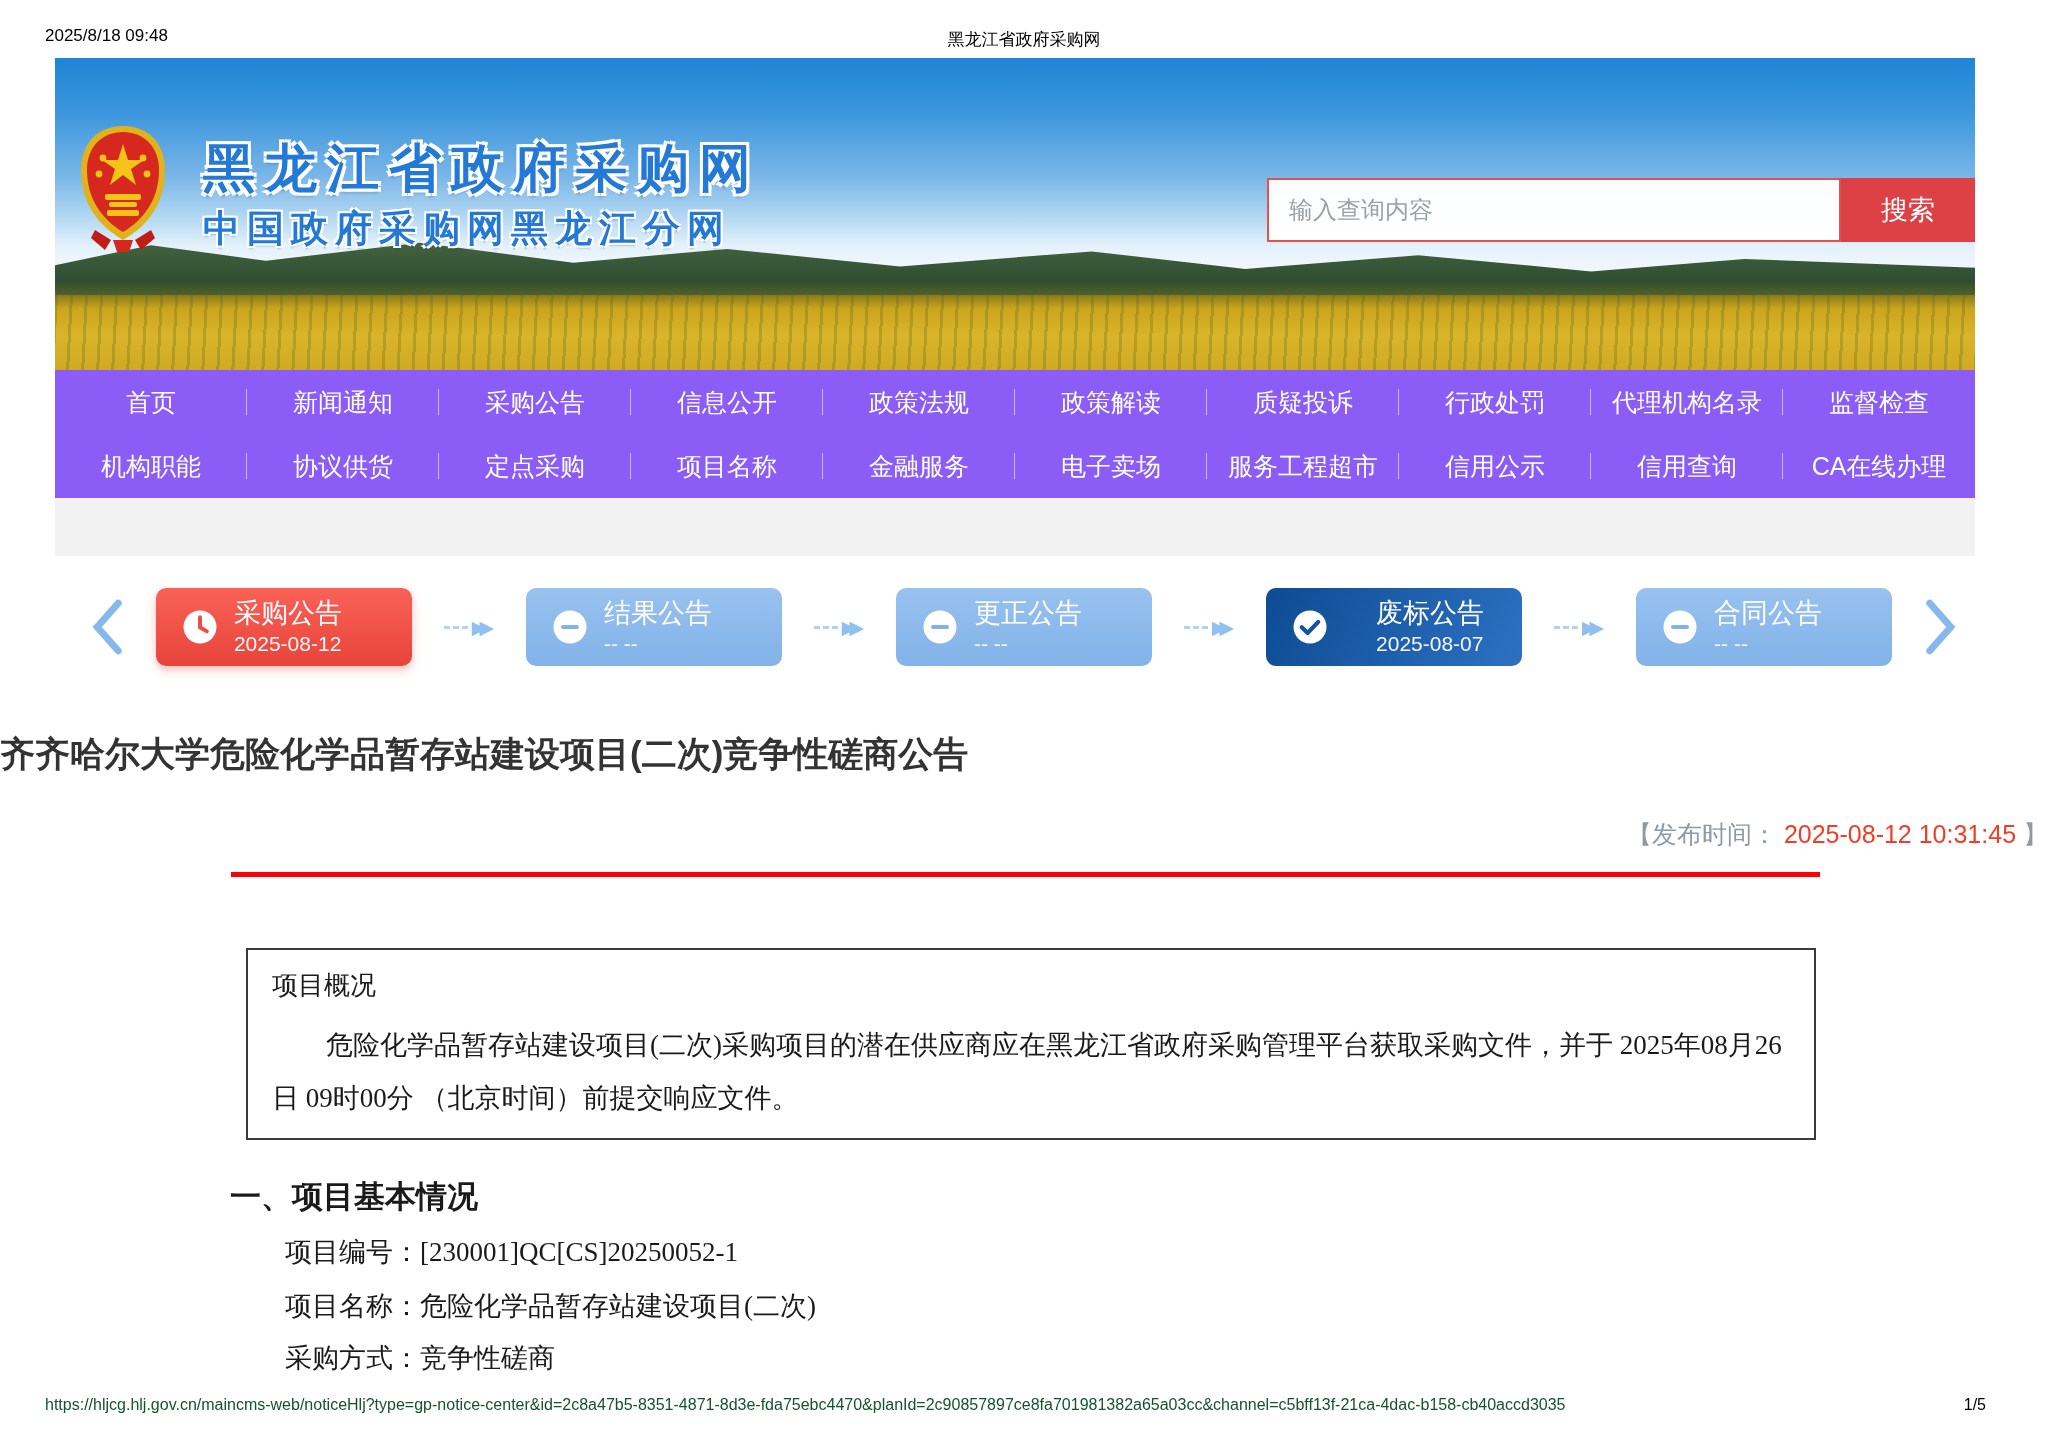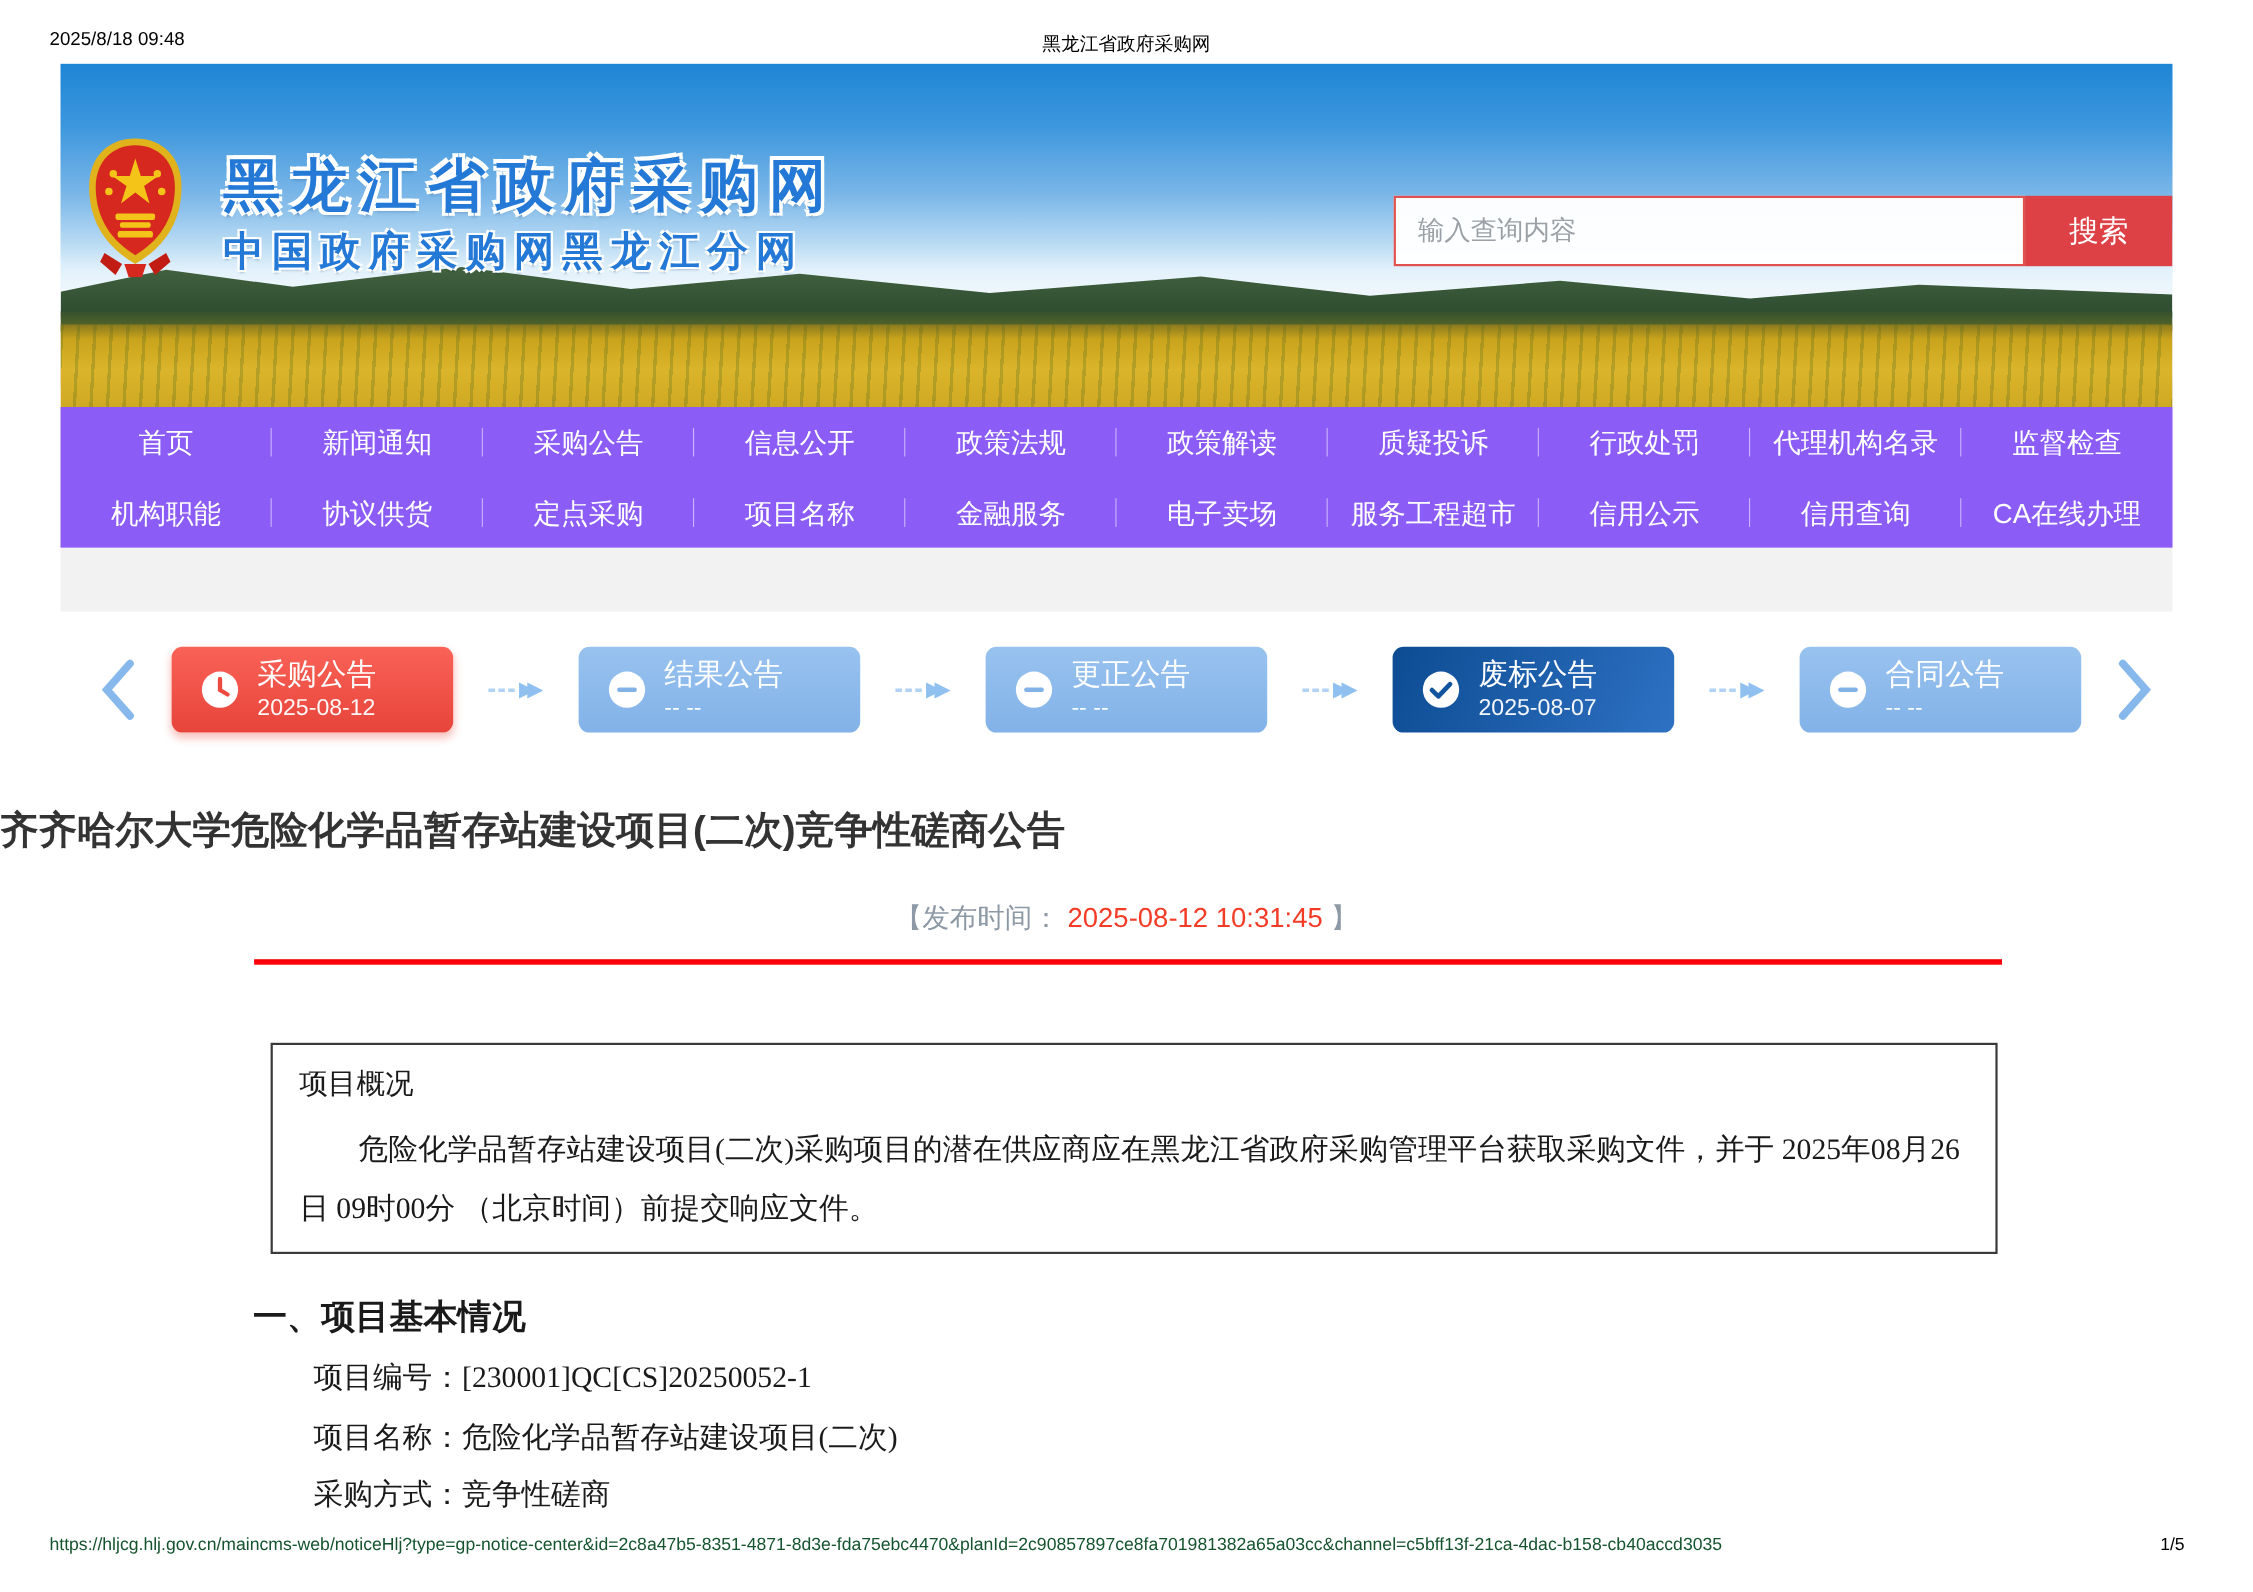--- a/index.html
+++ b/index.html
@@ -47,33 +47,33 @@
   .gray-band { position:absolute; left:55px; top:498px; width:1920px; height:58px; background:#f2f2f2; }
 
   
   .stepper { position:absolute; left:90px; top:586px; width:1868px; height:82px;
     display:flex; align-items:center; justify-content:space-between; }
   .chev { width:34px; height:56px; cursor:pointer; flex:0 0 auto; }
   .step-card { width:256px; height:78px; border-radius:10px; display:flex; align-items:center;
     color:#fff; cursor:pointer; padding-left:26px; flex:0 0 auto; }
   .step-red { background:linear-gradient(180deg,#fa6257,#e7443a); box-shadow:0 4px 8px rgba(231,68,58,.35); }
   .step-blue-light { background:linear-gradient(180deg,#98c2ef,#82b2e8); }
-  .step-blue-dark { background:linear-gradient(115deg,#0d4c93,#2e71c3); }
+  .step-blue-dark { background:linear-gradient(115deg,#0d4c93,#2e71c3);gap:32px; }
   .step-icon { width:36px; height:36px; flex:0 0 auto; margin-right:16px; }
   .step-texts { display:flex; flex-direction:column; line-height:1.25; }
   .step-label { font-size:27px; }
   .step-date { font-size:21px; opacity:.95; }
   .connector { display:flex; align-items:center; flex:0 0 auto; color:#93c1f0; }
   .connector .dash { width:24px; border-top:3px dashed #b2d2f4; margin-right:4px; }
   .connector .tris { font-size:19px; letter-spacing:-7px; padding-right:7px; color:#8fc0f0; }
 
   
   .article-title { position:absolute; left:0; right:0; top:731px; 
     font-size:35px; font-weight:bold; color:#333; }
-  .publish-line { position:absolute; left:0; right:0; top:818px; text-align:center; font-size:25px; }
+  .publish-line { position:absolute; left:0; right:0; top:818px; text-align:right; font-size:25px; }
   .publish-gray { color:#8e99a6; }
   .publish-time { color:#f43b26; }
   .red-divider { position:absolute; left:231px; top:872px; width:1589px; height:5px; background:#fb0006; }
 
   .overview-box { position:absolute; left:246px; top:948px; width:1570px; height:192px;
     border:2px solid #3a3a3a; padding:18px 24px 16px 24px;
     font-family:"Liberation Serif", serif; color:#1a1a1a; }
   .overview-heading { font-size:26px; margin-bottom:16px; }
   .overview-text { font-size:27px; line-height:1.95; text-indent:2em; }
 

